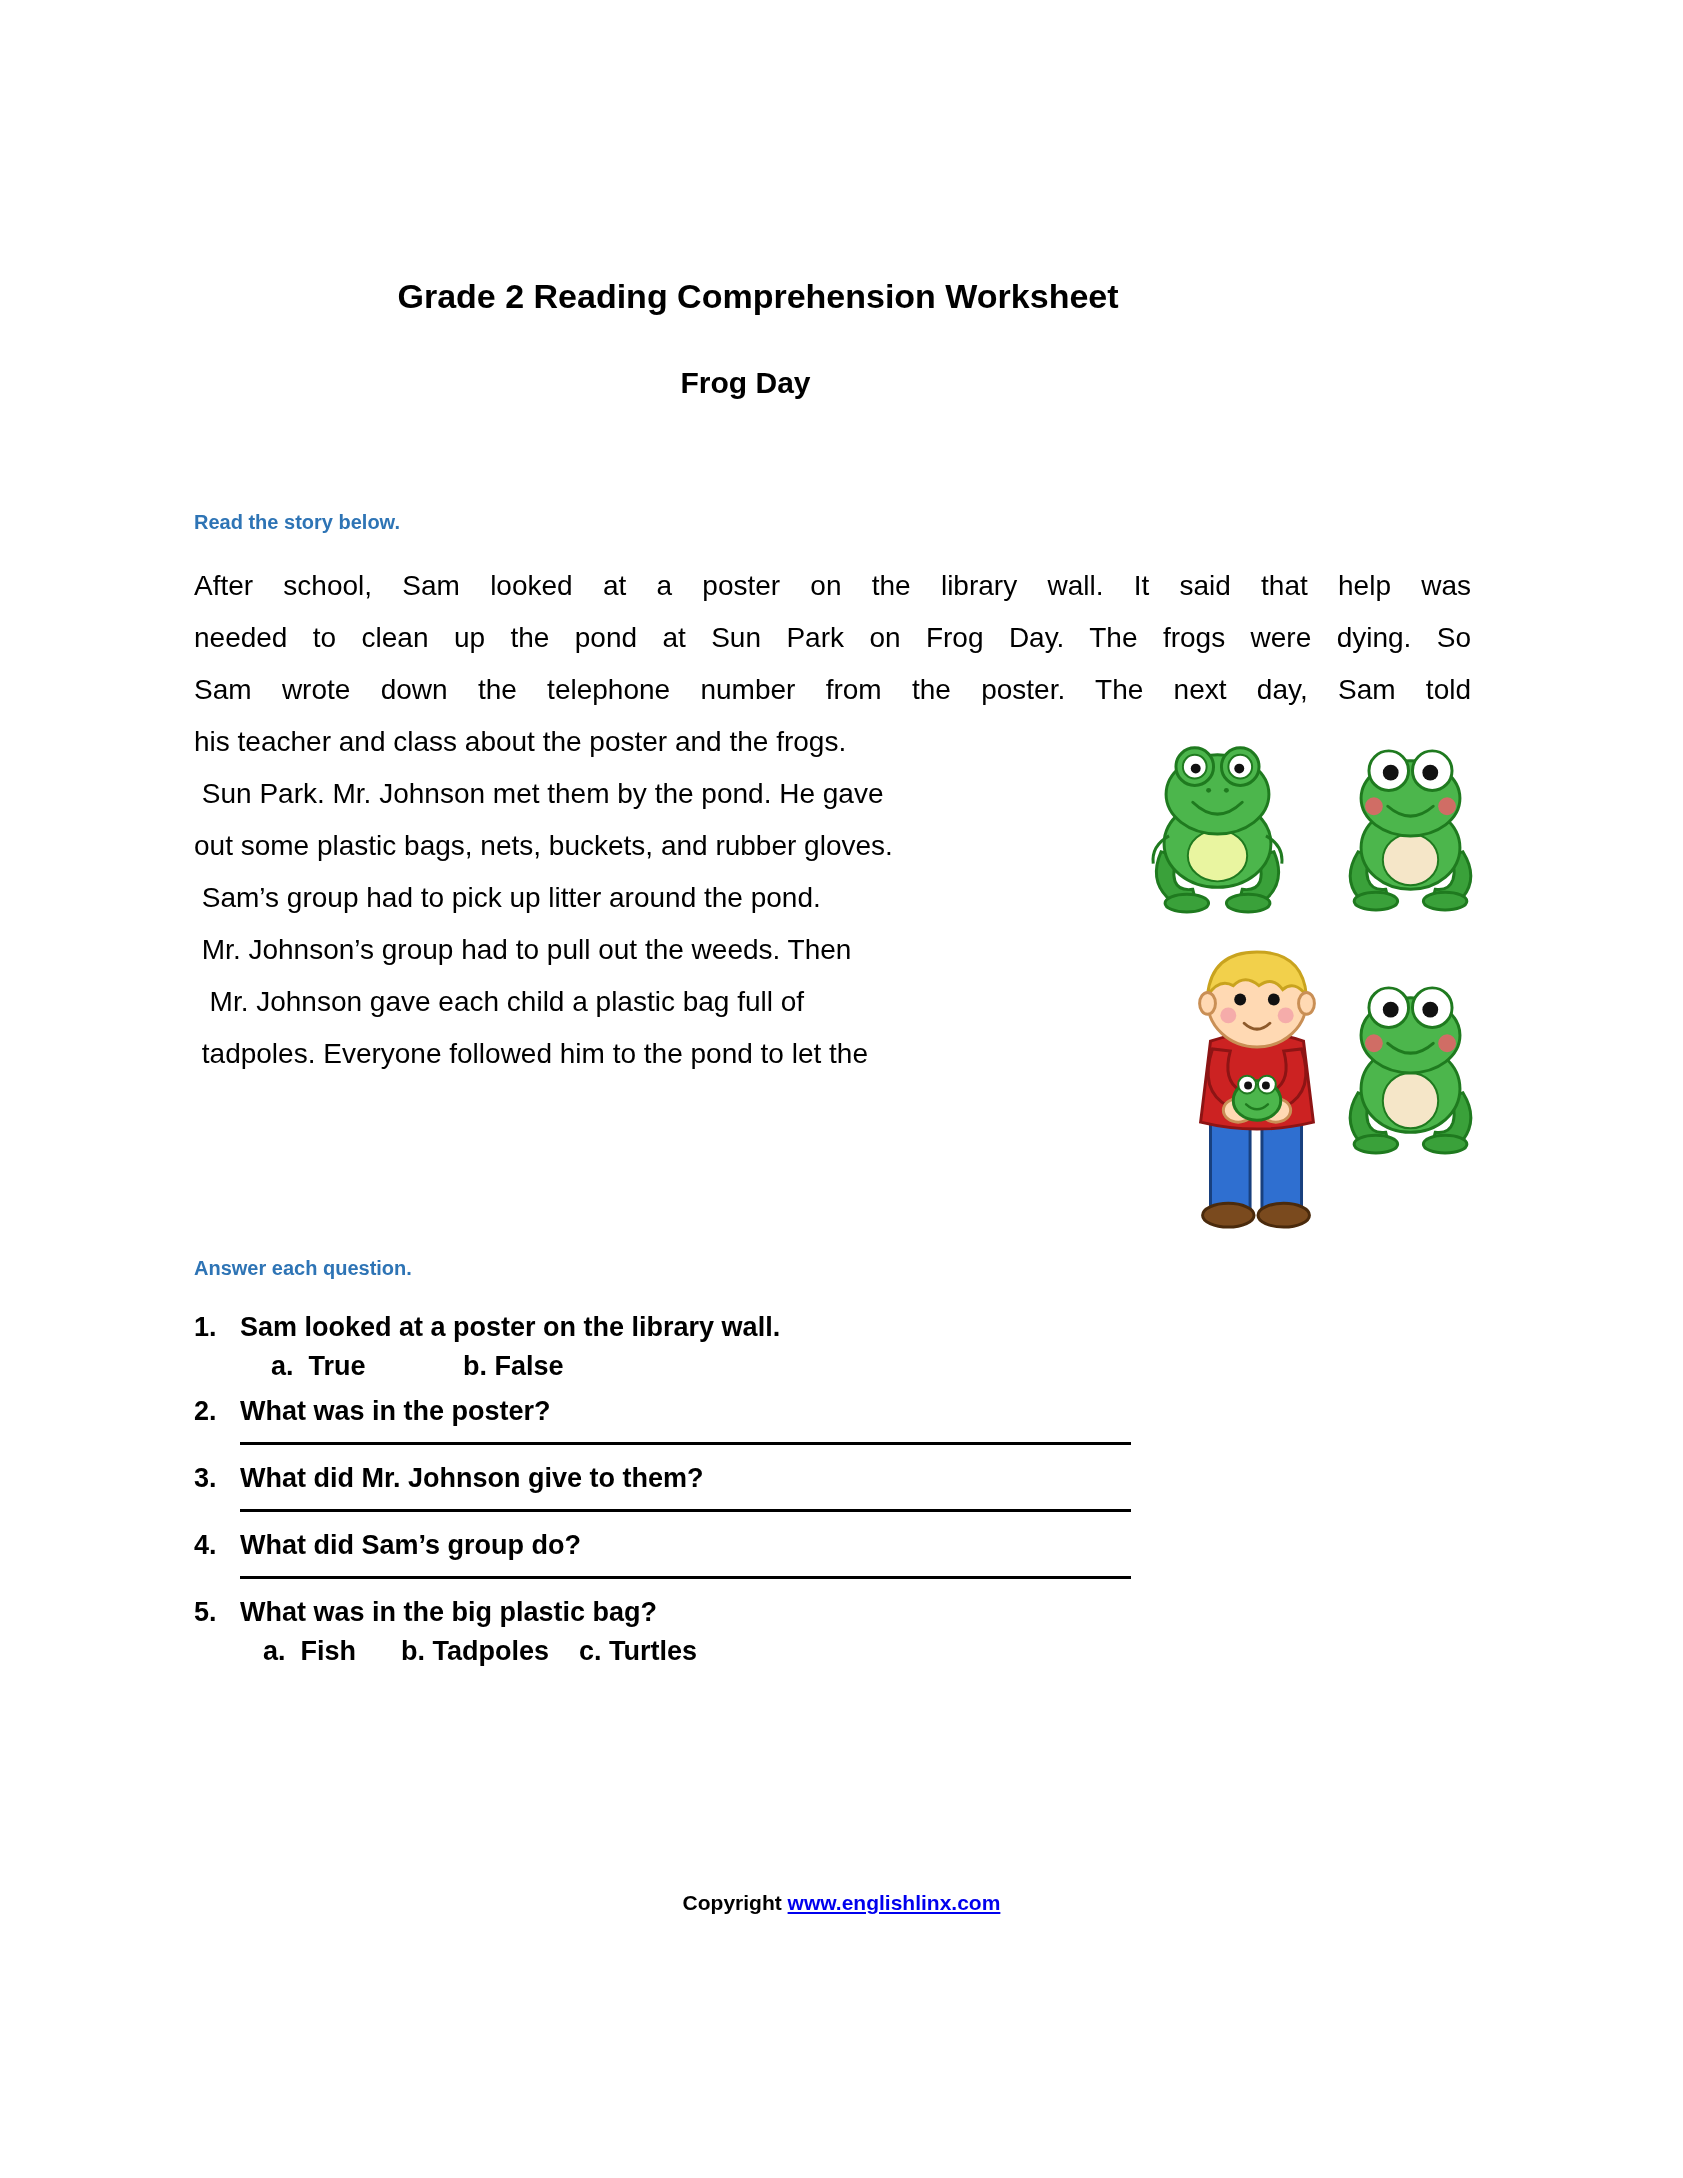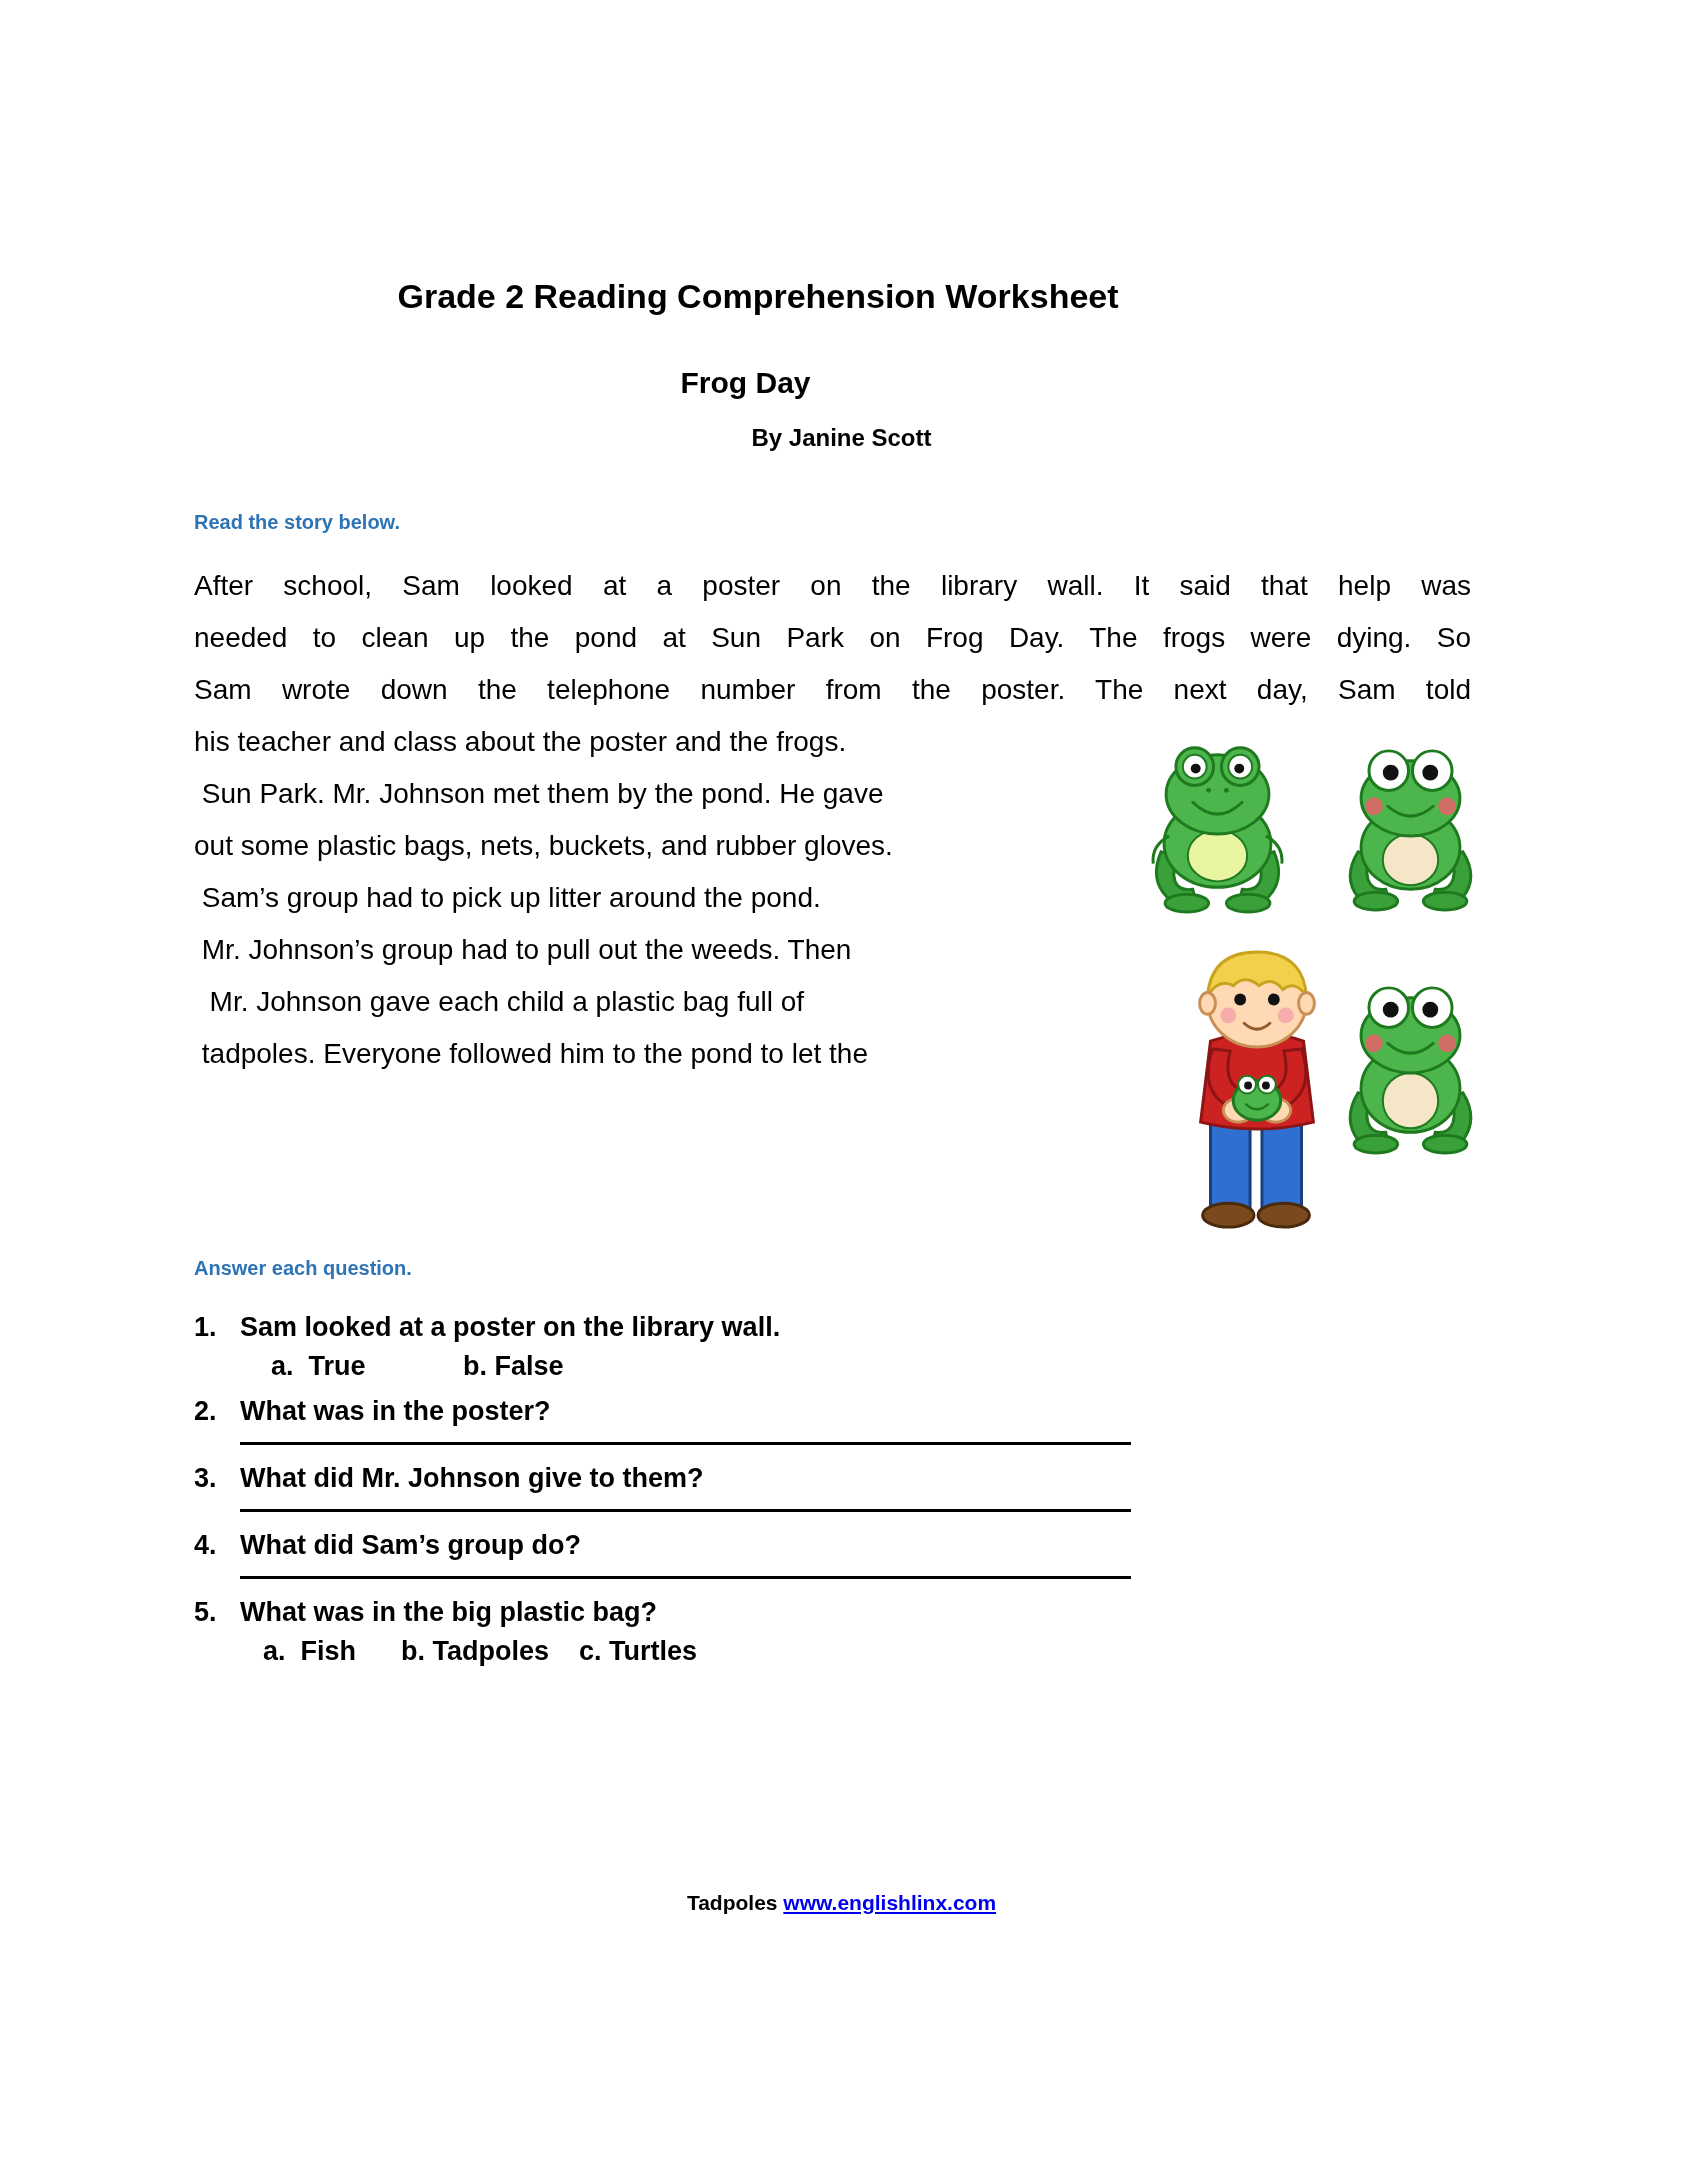--- a/index.html
+++ b/index.html
@@ -158,21 +158,20 @@
   }
 </style>
 </head>
 <body>
 
 <div class="page">
 
 
   <div class="title-main">Grade 2 Reading Comprehension Worksheet</div>
   <div class="title-story">Frog Day</div>
-  <div class="title-author">By Janine Scott</div>
 
   <div class="sec-head sec-read">Read the story below.</div>
 
   <div class="story">
     <div class="just">After school, Sam looked at a poster on the library wall. It said that help was</div>
     <div class="just">needed to clean up the pond at Sun Park on Frog Day. The frogs were dying. So</div>
     <div class="just">Sam wrote down the telephone number from the poster. The next day, Sam told</div>
     <div class="lines">
       <div>his teacher and class about the poster and the frogs.</div>
       <div> Sun Park. Mr. Johnson met them by the pond. He gave</div>
@@ -337,17 +336,17 @@
       <div class="q-row">
         <span class="q-num">5.</span>
         <span class="q-text">What was in the big plastic bag?</span>
       </div>
       <div class="opts" style="padding-left:69px;">a.  Fish      b. Tadpoles    c. Turtles</div>
     </div>
 
   </div>
 
   <div class="footer">
-    <span>Tadpoles </span><a href="#">www.englishlinx.com</a>
+    <span>Copyright </span><a href="#">www.englishlinx.com</a>
   </div>
 
 </div>
 
 
 </body></html>

